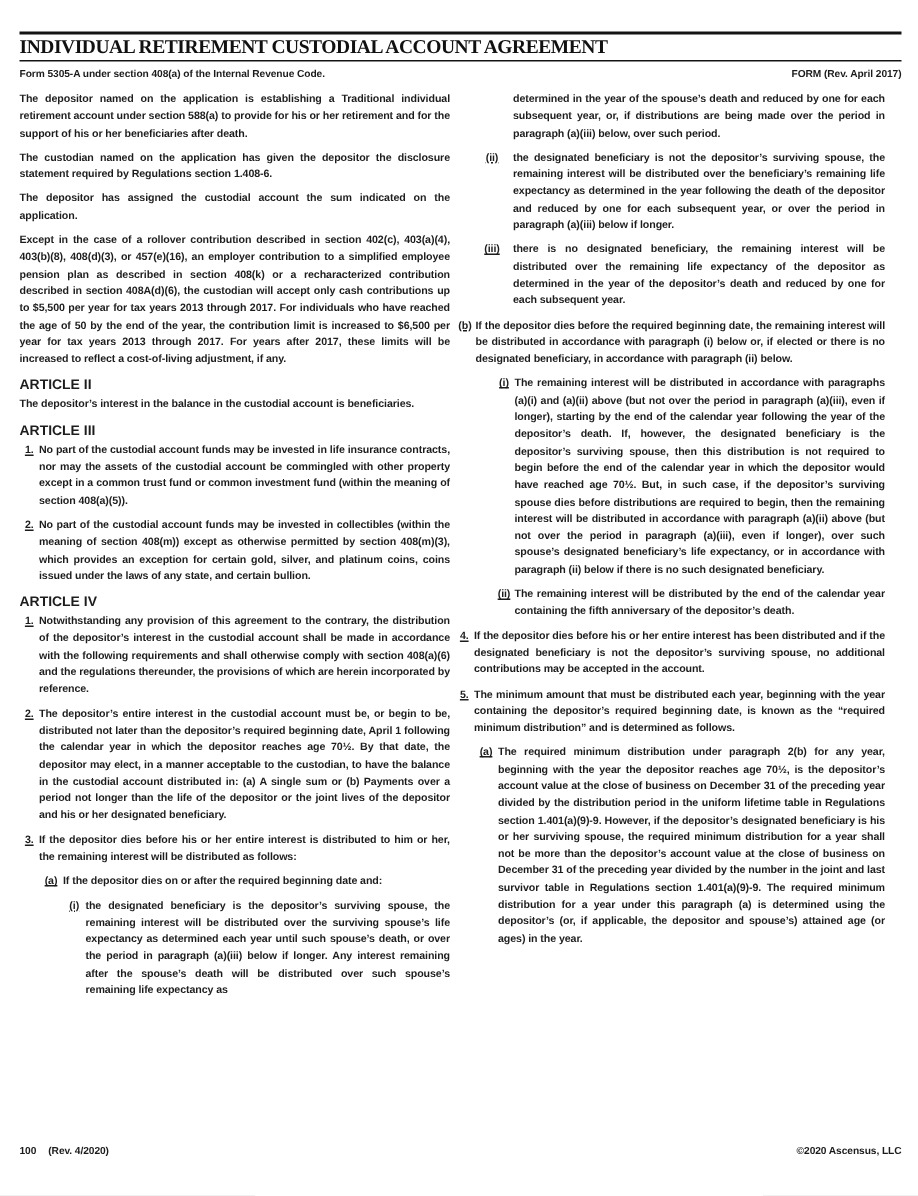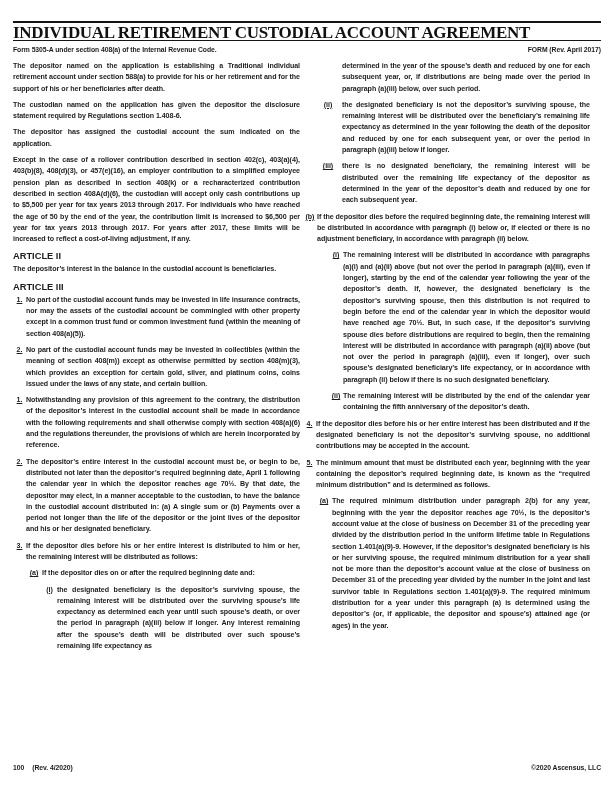--- a/index.html
+++ b/index.html
@@ -7,21 +7,21 @@
   .page {
     position:relative; width:612px; height:797px; margin:0 auto;
     background:#ffffff; overflow:hidden;
     font-family:"Liberation Sans", sans-serif; color:#1b1b1b;
   }
   
   .rule-top   { position:absolute; left:13px; right:11px; top:21px; height:2.2px; background:#141414; }
   .doc-title  {
     position:absolute; left:13px; top:23px;
     font-family:"Liberation Serif", serif; font-weight:bold;
-    font-size:17px; letter-spacing:-0.3px; white-space:nowrap; color:#111;
+    font-size:13px; letter-spacing:-0.3px; white-space:nowrap; color:#111;
   }
   .rule-bottom{ position:absolute; left:13px; right:11px; top:39.5px; height:1.4px; background:#141414; }
   .formline {
     position:absolute; left:13px; right:11px; top:46px;
     display:flex; justify-content:space-between;
     font-size:6.8px; font-weight:bold; letter-spacing:-0.05px;
   }
   
   .col {
     position:absolute; top:61px; width:287px;
@@ -73,20 +73,21 @@
       <div class="blk p">The depositor’s interest in the balance in the custodial account is beneficiaries.</div>
       <div class="blk h">ARTICLE III</div>
       <div class="blk n">
         <span class="m">1.</span>
         <div class="t">No part of the custodial account funds may be invested in life insurance contracts, nor may the assets of the custodial account be commingled with other property except in a common trust fund or common investment fund (within the meaning of section 408(a)(5)).</div>
       </div>
       <div class="blk n">
         <span class="m">2.</span>
         <div class="t">No part of the custodial account funds may be invested in collectibles (within the meaning of section 408(m)) except as otherwise permitted by section 408(m)(3), which provides an exception for certain gold, silver, and platinum coins, coins issued under the laws of any state, and certain bullion.</div>
       </div>
+      <div class="blk h">ARTICLE IV</div>
       <div class="blk n">
         <span class="m">1.</span>
         <div class="t">Notwithstanding any provision of this agreement to the contrary, the distribution of the depositor’s interest in the custodial account shall be made in accordance with the following requirements and shall otherwise comply with section 408(a)(6) and the regulations thereunder, the provisions of which are herein incorporated by reference.</div>
       </div>
       <div class="blk n">
         <span class="m">2.</span>
         <div class="t">The depositor’s entire interest in the custodial account must be, or begin to be, distributed not later than the depositor’s required beginning date, April 1 following the calendar year in which the depositor reaches age 70½. By that date, the depositor may elect, in a manner acceptable to the custodian, to have the balance in the custodial account distributed in: (a) A single sum or (b) Payments over a period not longer than the life of the depositor or the joint lives of the depositor and his or her designated beneficiary.</div>
       </div>
       <div class="blk n">
         <span class="m">3.</span>
@@ -106,21 +107,21 @@
       <div class="blk ra">
         <span class="m">(ii)</span>
         <div class="t">the designated beneficiary is not the depositor’s surviving spouse, the remaining interest will be distributed over the beneficiary’s remaining life expectancy as determined in the year following the death of the depositor and reduced by one for each subsequent year, or over the period in paragraph (a)(iii) below if longer.</div>
       </div>
       <div class="blk ra">
         <span class="m">(iii)</span>
         <div class="t">there is no designated beneficiary, the remaining interest will be distributed over the remaining life expectancy of the depositor as determined in the year of the depositor’s death and reduced by one for each subsequent year.</div>
       </div>
       <div class="blk a0">
         <span class="m">(b)</span>
-        <div class="t">If the depositor dies before the required beginning date, the remaining interest will be distributed in accordance with paragraph (i) below or, if elected or there is no adjustment beneficiary, in accordance with paragraph (ii) below.</div>
+        <div class="t">If the depositor dies before the required beginning date, the remaining interest will be distributed in accordance with paragraph (i) below or, if elected or there is no designated beneficiary, in accordance with paragraph (ii) below.</div>
       </div>
       <div class="blk rb">
         <span class="m">(i)</span>
         <div class="t">The remaining interest will be distributed in accordance with paragraphs (a)(i) and (a)(ii) above (but not over the period in paragraph (a)(iii), even if longer), starting by the end of the calendar year following the year of the depositor’s death. If, however, the designated beneficiary is the depositor’s surviving spouse, then this distribution is not required to begin before the end of the calendar year in which the depositor would have reached age 70½. But, in such case, if the depositor’s surviving spouse dies before distributions are required to begin, then the remaining interest will be distributed in accordance with paragraph (a)(ii) above (but not over the period in paragraph (a)(iii), even if longer), over such spouse’s designated beneficiary’s life expectancy, or in accordance with paragraph (ii) below if there is no such designated beneficiary.</div>
       </div>
       <div class="blk rb">
         <span class="m">(ii)</span>
         <div class="t">The remaining interest will be distributed by the end of the calendar year containing the fifth anniversary of the depositor’s death.</div>
       </div>
       <div class="blk n">

